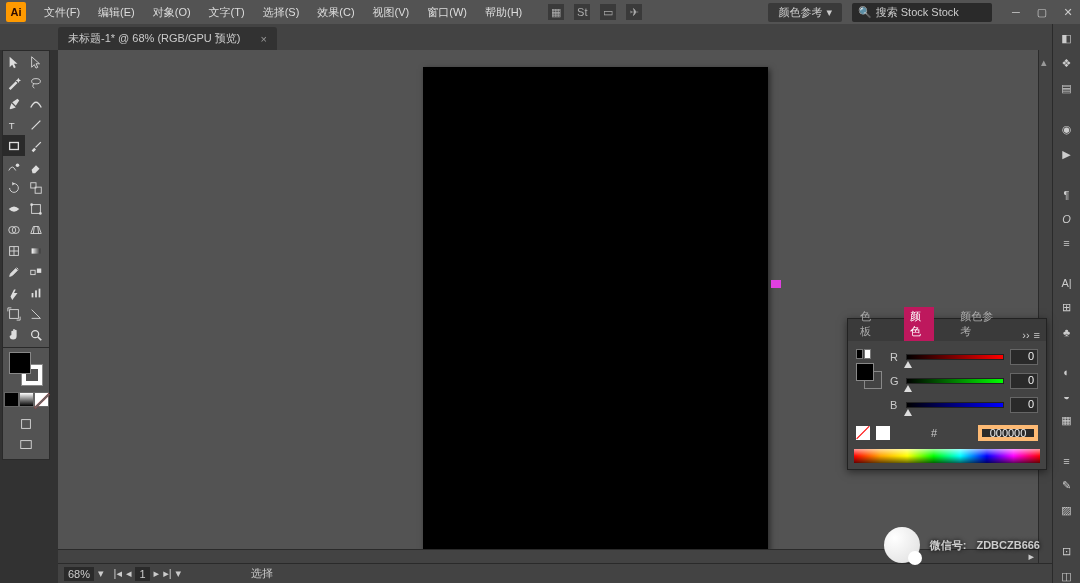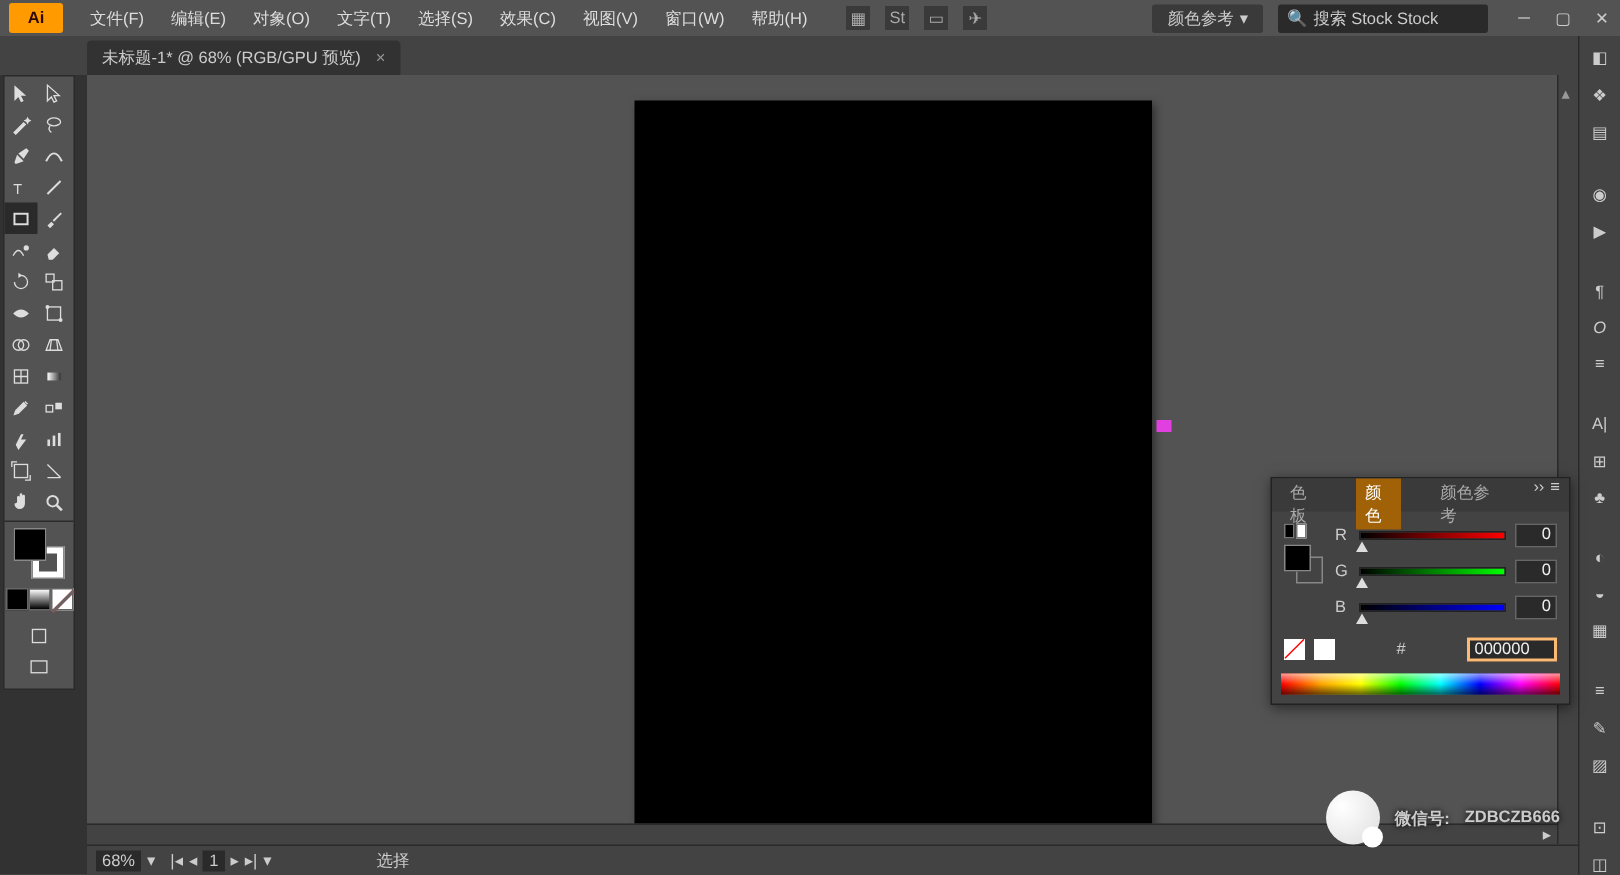--- a/index.html
+++ b/index.html
@@ -1,26 +1,26 @@
 <!DOCTYPE html>
 <html><head>
 <meta charset="utf-8">
 <style>
 *{margin:0;padding:0;box-sizing:border-box;font-family:"Microsoft YaHei",sans-serif;font-size:11px;color:#ccc;user-select:none}
 body{background:#323232;width:1080px;height:583px;overflow:hidden;position:relative}
 .menubar{height:24px;background:#535353;display:flex;align-items:center;padding:0 6px;gap:2px}
-.app-logo{width:36px;height:20px;background:#ff9a00;color:#2c0a00;font-weight:bold;display:flex;align-items:center;justify-content:center;border-radius:2px;margin-right:8px}
+.app-logo{width:20px;height:20px;background:#ff9a00;color:#2c0a00;font-weight:bold;display:flex;align-items:center;justify-content:center;border-radius:2px;margin-right:8px}
 .menu-item{padding:3px 8px;color:#ddd;cursor:default}
 .menu-right{margin-left:auto;display:flex;align-items:center;gap:10px}
 .ws-btn{background:#3a3a3a;padding:2px 10px;border-radius:2px;display:flex;align-items:center;gap:4px}
 .search-stock{background:#2a2a2a;padding:2px 6px;border-radius:2px;display:flex;align-items:center;gap:4px;width:140px;color:#888}
 .win-btns{display:flex;gap:14px;margin-left:8px}
 .win-btn{width:12px;height:12px;display:flex;align-items:center;justify-content:center;color:#ccc}
 .tabbar{height:26px;background:#434343;display:flex;align-items:flex-end;padding-left:58px}
-.doc-tab{background:#323232;padding:4px 10px;color:#eee;display:flex;align-items:center;gap:10px;border-top-left-radius:3px;border-top-right-radius:3px}
+.doc-tab{background:#323232;padding:4px 10px;color:#eee;display:flex;align-items:center;gap:20px;border-top-left-radius:3px;border-top-right-radius:3px}
 .doc-tab .close{color:#999}
 .toolbox{position:absolute;left:2px;top:50px;width:48px;background:#535353;display:flex;flex-wrap:wrap;border:1px solid #2a2a2a}
 .tool{width:22px;height:21px;display:flex;align-items:center;justify-content:center;cursor:pointer;position:relative}
 .tool.active{background:#2a2a2a}
 .tool svg{width:14px;height:14px}
 .swatch-area{width:46px;padding:4px 0;display:flex;flex-direction:column;align-items:center;border-top:1px solid #2a2a2a;margin-top:2px}
 .fill-stroke{position:relative;width:34px;height:34px}
 .fill-sw{position:absolute;left:0;top:0;width:22px;height:22px;background:#000;border:1px solid #888}
 .stroke-sw{position:absolute;right:0;bottom:0;width:22px;height:22px;background:#fff;border:1px solid #888}
 .stroke-sw::after{content:"";position:absolute;inset:4px;background:#535353}
@@ -29,37 +29,37 @@
 .right-dock{position:absolute;right:0;top:24px;width:28px;background:#434343;height:559px;display:flex;flex-direction:column;align-items:center;gap:12px;padding-top:8px;border-left:1px solid #2a2a2a}
 .dock-ico{width:18px;height:18px;display:flex;align-items:center;justify-content:center;color:#ccc}
 .dock-sep{width:20px;height:1px;background:#2a2a2a;margin:2px 0}
 .canvas-area{position:absolute;left:58px;top:50px;right:28px;bottom:20px;background:#535353;overflow:hidden}
 .artboard{position:absolute;left:365px;top:17px;width:345px;height:485px;background:#000;box-shadow:2px 2px 6px rgba(0,0,0,.5)}
 .magenta-mark{position:absolute;left:713px;top:230px;width:10px;height:8px;background:#e040e0}
 .scroll-v{position:absolute;right:0;top:0;width:14px;height:100%;background:#434343;border-left:1px solid #2a2a2a}
 .scroll-vt{position:absolute;top:6px;left:2px;width:10px;height:10px;color:#999}
 .scroll-h{position:absolute;bottom:0;left:0;right:14px;height:14px;background:#434343;border-top:1px solid #2a2a2a;display:flex;align-items:center}
 .color-panel{position:absolute;right:33px;top:318px;width:200px;background:#434343;border:1px solid #222;box-shadow:0 2px 8px rgba(0,0,0,.5)}
-.panel-tabs{display:flex;align-items:flex-start;height:22px;background:#3a3a3a;padding:0 6px;gap:20px}
+.panel-tabs{display:flex;align-items:flex-end;height:22px;background:#3a3a3a;padding:0 6px;gap:20px}
 .panel-tab{padding:2px 6px;color:#aaa;cursor:pointer}
-.panel-tab.active{background:#a16207;color:#fff}
+.panel-tab.active{background:#be185d;color:#fff}
 .panel-tabs .spacer{margin-left:auto;display:flex;gap:4px;color:#999}
 .panel-body{padding:8px;display:flex;gap:8px}
 .mini-fillstroke{position:relative;width:26px;height:26px}
 .mfs-f{position:absolute;left:0;top:0;width:18px;height:18px;background:#000;border:1px solid #888}
 .mfs-s{position:absolute;right:0;bottom:0;width:18px;height:18px;background:#434343;border:1px solid #888}
 .sliders{flex:1;display:flex;flex-direction:column;gap:8px}
 .slider-row{display:flex;align-items:center;gap:6px}
 .slider-row .lbl{width:10px;color:#ccc}
 .slider-track{flex:1;height:6px;position:relative;border:1px solid #222}
 .slider-thumb{position:absolute;left:-3px;top:-3px;width:0;height:0;border-left:4px solid transparent;border-right:4px solid transparent;border-bottom:7px solid #ddd;top:6px}
 .slider-val{width:28px;height:16px;background:#2a2a2a;border:1px solid #666;text-align:right;padding-right:3px;color:#eee}
 .hex-row{display:flex;align-items:center;gap:6px;padding:4px 8px}
 .hex-row .sw{width:14px;height:14px}
-.hex-row input{width:60px;height:16px;background:#2a2a2a;border:2px solid #fdba74;color:#eee;padding:0 3px;text-align:left;margin-left:auto}
+.hex-row input{width:60px;height:16px;background:#2a2a2a;border:4px solid #fdba74;color:#eee;padding:0 3px;text-align:center;margin-left:auto}
 .spectrum{height:14px;margin:4px 6px 6px;background:linear-gradient(to right,red,orange,yellow,lime,cyan,blue,magenta,red);position:relative}
 .spectrum::before{content:"";position:absolute;inset:0;background:linear-gradient(to bottom,rgba(255,255,255,.6),transparent 50%,rgba(0,0,0,.6))}
 .statusbar{position:absolute;bottom:0;left:58px;right:28px;height:20px;background:#434343;border-top:1px solid #2a2a2a;display:flex;align-items:center;padding:0 6px;gap:10px}
 .status-zoom{display:flex;align-items:center;gap:4px}
 .status-zoom .v{background:#2a2a2a;padding:1px 4px}
 .watermark{position:absolute;right:40px;bottom:20px;display:flex;align-items:center;gap:10px;color:#fff;font-size:20px;font-weight:bold;text-shadow:0 0 4px #000;pointer-events:none}
 .wm-ico{width:36px;height:36px;border-radius:50%;background:radial-gradient(circle at 30% 30%,#fff,#ddd);position:relative}
 .wm-ico::after{content:"";position:absolute;right:-2px;bottom:-2px;width:14px;height:14px;border-radius:50%;background:#fff}
 .top-icons{display:flex;gap:10px;margin-left:16px}
 .top-ico{width:16px;height:16px;background:#3a3a3a;display:flex;align-items:center;justify-content:center;color:#aaa}

